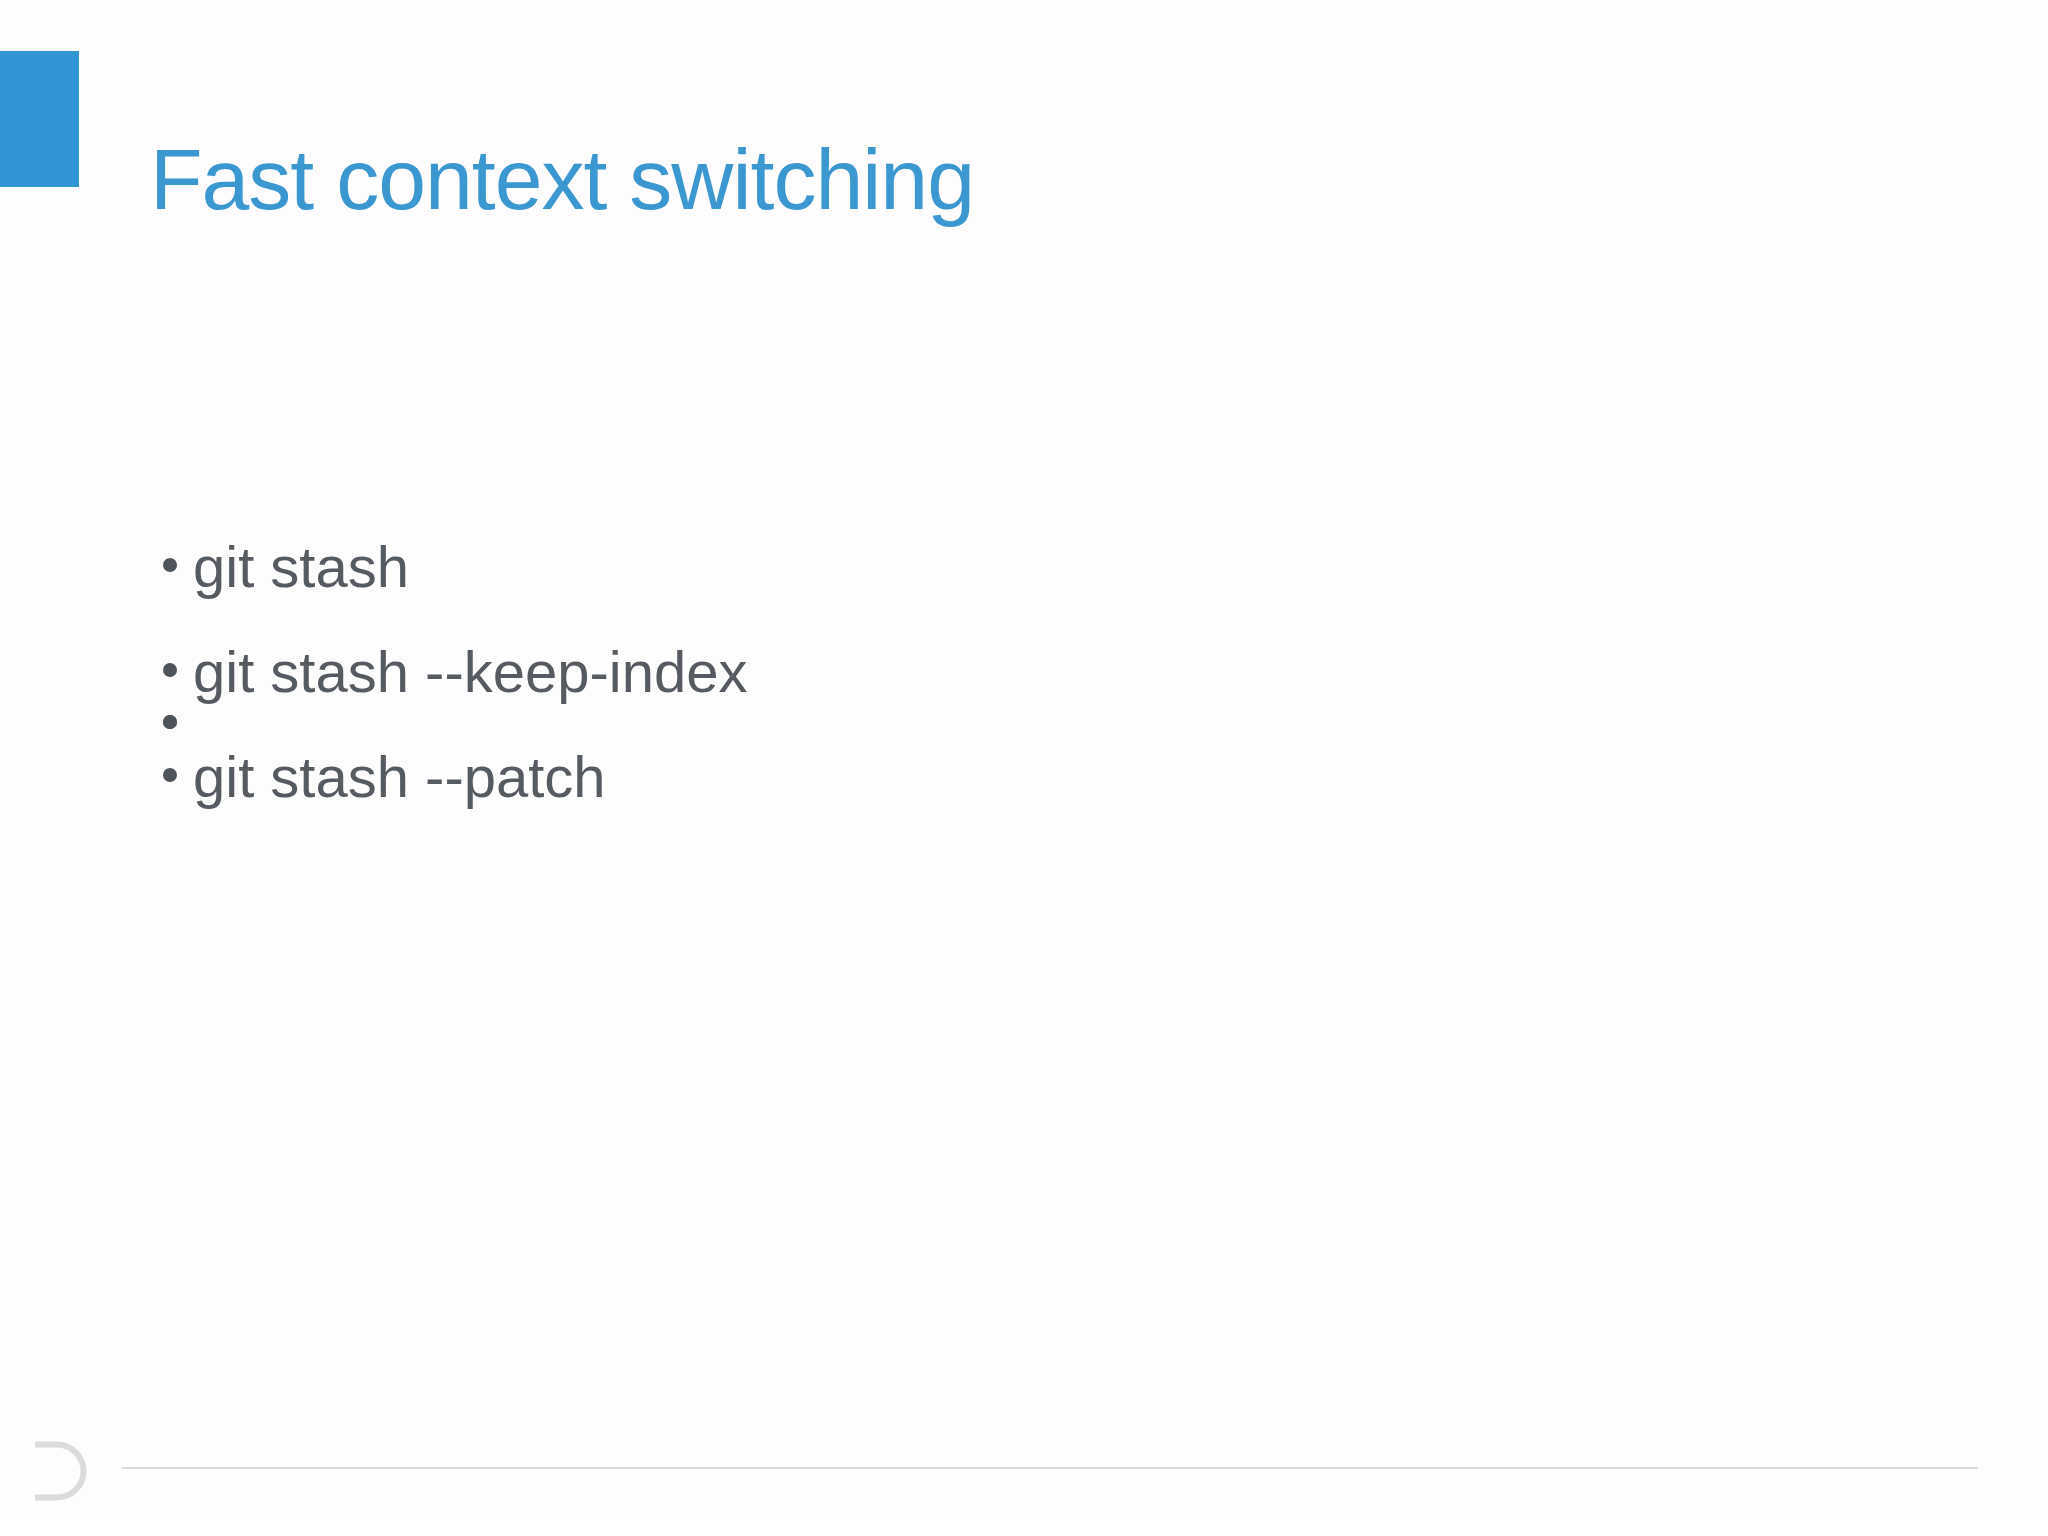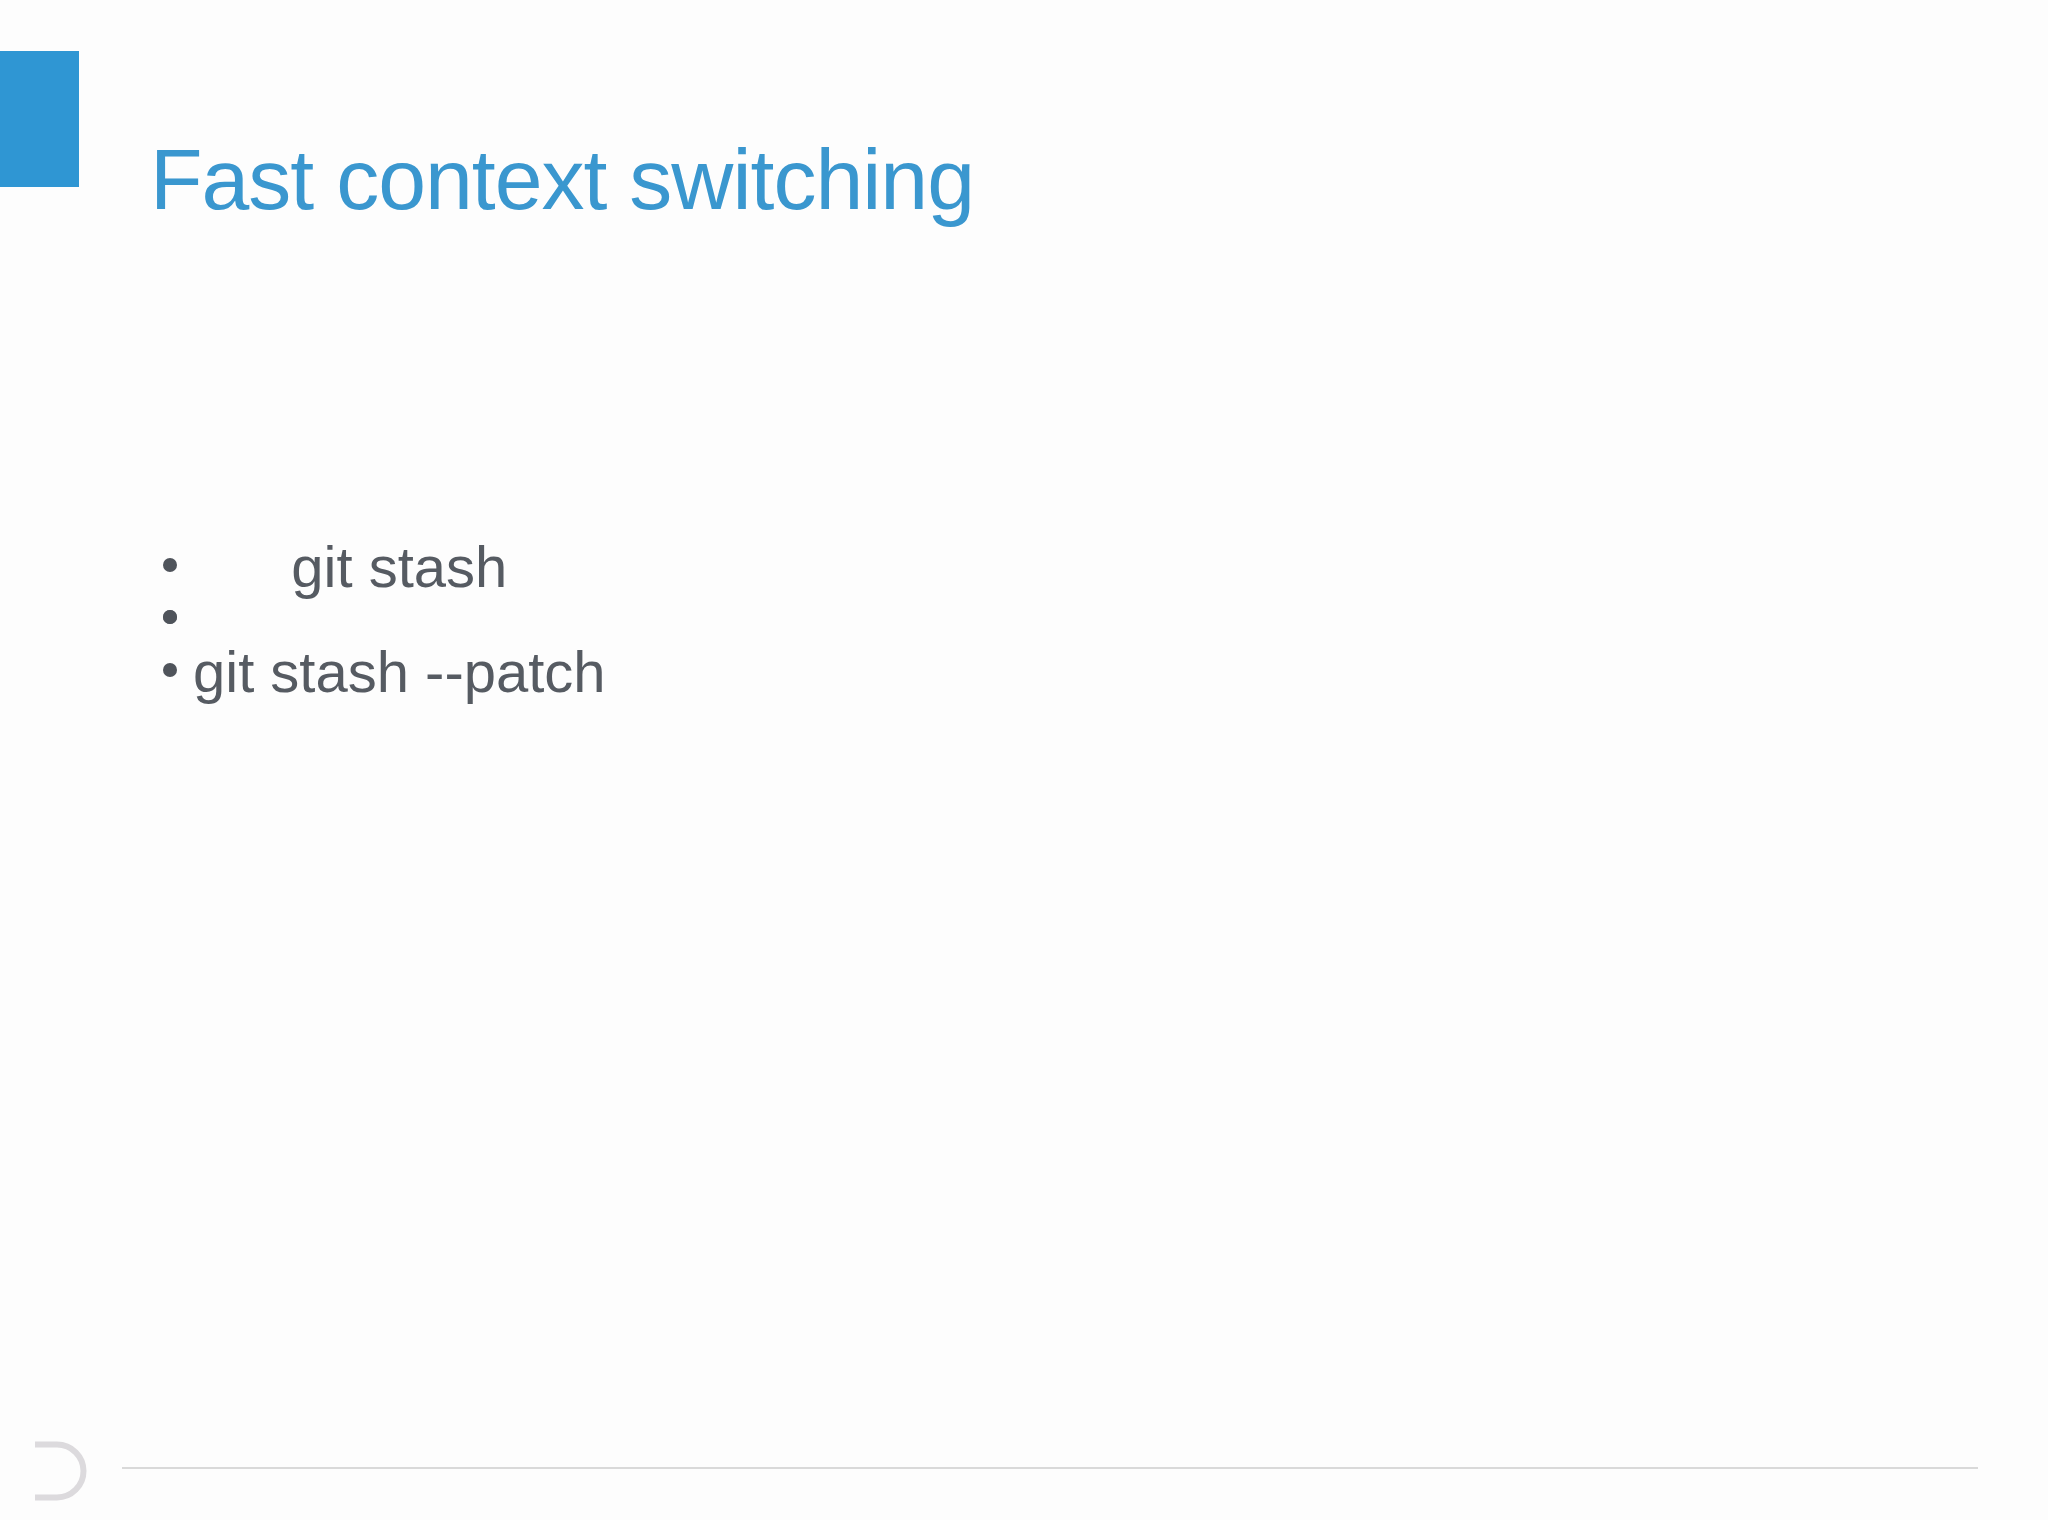--- a/index.html
+++ b/index.html
@@ -34,21 +34,20 @@
     color: var(--title-color, #3a97cf);
     white-space: nowrap;
   }
   .bullet-list {
     position: absolute;
     left: 163px;
     top: 514px;
     margin: 0;
     padding: 0;
     list-style: none;
-    text-align: center;
   }
   .bullet-list li {
     position: relative;
     padding-left: 30px;
     font-size: 58px;
     line-height: 105px;
     font-weight: 400;
     color: var(--text-color, #565b62);
     white-space: nowrap;
   }
@@ -87,20 +86,24 @@
 
   <h1 class="slide-title">Fast context switching</h1>
 
   <ul class="bullet-list">
     <li>
       <span class="bullet-dot"></span>
       <span>git stash</span>
     </li>
     <li>
       <span class="bullet-dot"></span>
+      <span>git stash --keep-index</span>
+    </li>
+    <li>
+      <span class="bullet-dot"></span>
     </li>
     <li>
       <span class="bullet-dot"></span>
     </li>
     <li>
       <span class="bullet-dot"></span>
       <span>git stash --patch</span>
     </li>
   </ul>
 

